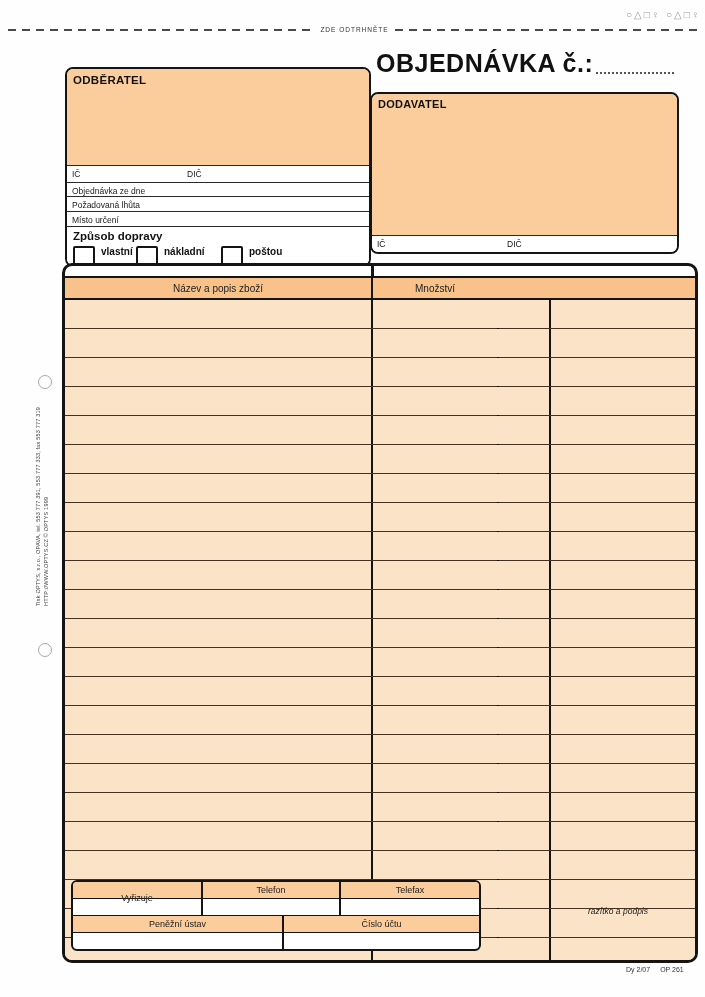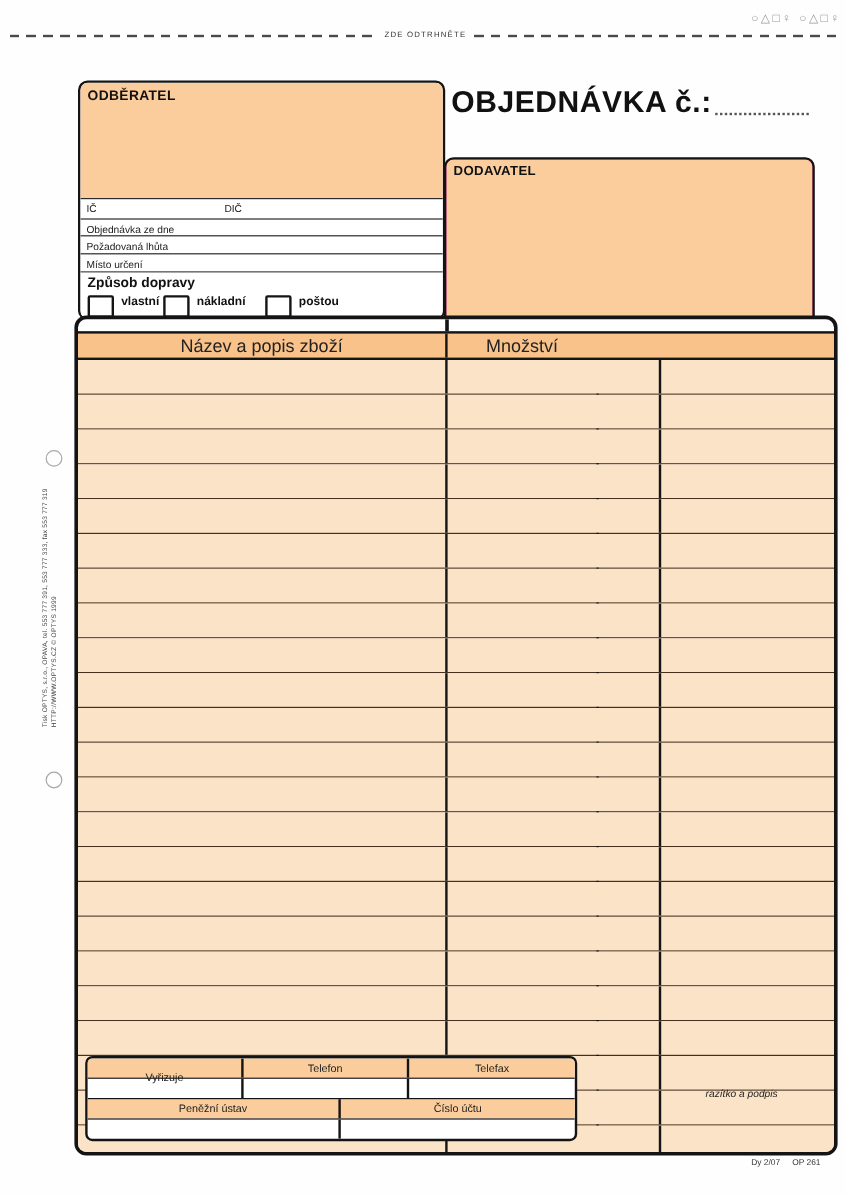--- a/index.html
+++ b/index.html
@@ -32,39 +32,39 @@
   .r16{height:16px;} .r14{height:14px;border-top:1px solid #2a2a2a;}
   .transport{border-top:1.6px solid #2a2a2a;flex:1;background:#fff;padding:3px 6px 0 6px;}
   .transport-title{font-weight:bold;font-size:11.5px;}
   .opts{display:flex;margin-top:4px;}
   .opt{display:flex;align-items:flex-start;font-weight:bold;}
   .opt.o1{width:63px;} .opt.o2{width:85px;}
   .chk{width:18px;height:15px;border:2px solid #141414;border-radius:2px;background:#fff;margin-right:6px;}
   .opt-label{font-size:10px;}
 
   
-  .order-title-wrap{position:absolute;left:376px;top:71px;width:299px;display:flex;align-items:flex-end;}
+  .order-title-wrap{position:absolute;left:376px;top:49px;width:299px;display:flex;align-items:flex-end;}
   .order-title{font-weight:bold;font-size:25px;letter-spacing:.5px;white-space:nowrap;}
   .order-no-line{flex:1;border-bottom:2px dotted #555;margin:0 1px 4px 3px;height:18px;}
 
   
   .supp-box{position:absolute;left:370px;top:92px;width:305px;height:158px;border:2.5px solid #141414;
-            border-radius:8px;overflow:hidden;display:flex;flex-direction:column;background:#ec4899;margin-top:39px;}
+            border-radius:8px;overflow:hidden;display:flex;flex-direction:column;background:#7dd3fc;}
   .supp-head{flex:1;padding:4px 0 0 6px;font-weight:bold;font-size:11px;letter-spacing:.3px;}
   .supp-icrow{height:16px;position:relative;border-top:1.4px solid #2a2a2a;background:#fff;font-size:8.5px;}
   .supp-icrow .lab{position:absolute;left:5px;top:3px;}
   .supp-icrow .lab2{position:absolute;left:135px;top:3px;}
 
   
   .main-box{position:absolute;left:62px;top:263px;width:636px;height:700px;border:3px solid #141414;
             border-radius:10px;background:#fff;box-sizing:border-box;overflow:hidden;}
   .divider-stub{position:absolute;left:306px;top:0;width:3px;height:10px;background:#141414;}
   .items-table{position:absolute;left:0;top:10px;width:630px;}
   .items-head{display:flex;height:20px;background:#f8c28a;border-top:2px solid #141414;border-bottom:2px solid #141414;box-sizing:content-box;}
-  .hcell{display:flex;align-items:center;justify-content:center;font-size:15px;color:#222;}
+  .hcell{display:flex;align-items:center;justify-content:center;font-size:10px;color:#222;}
   .c0{width:306px;} .c1{width:124px;border-left:2px solid #141414;} .c2{width:50px;border-left:2px solid #141414;margin-top:28px;}
   .c3{flex:1;border-left:2px solid #141414;}
   .items-body{display:flex;flex-direction:column;height:562px;border-bottom:2px solid #141414;box-sizing:border-box;}
   .trow{flex:1;display:flex;background:#fbe3c8;border-bottom:1px solid #46301f;}
   .trow:last-child{border-bottom:none;}
   .tcell{height:100%;}
 
   
   .foot-box{position:absolute;left:6px;top:614px;width:406px;border:2.5px solid #141414;border-radius:6px;
             overflow:hidden;background:#fff;}

